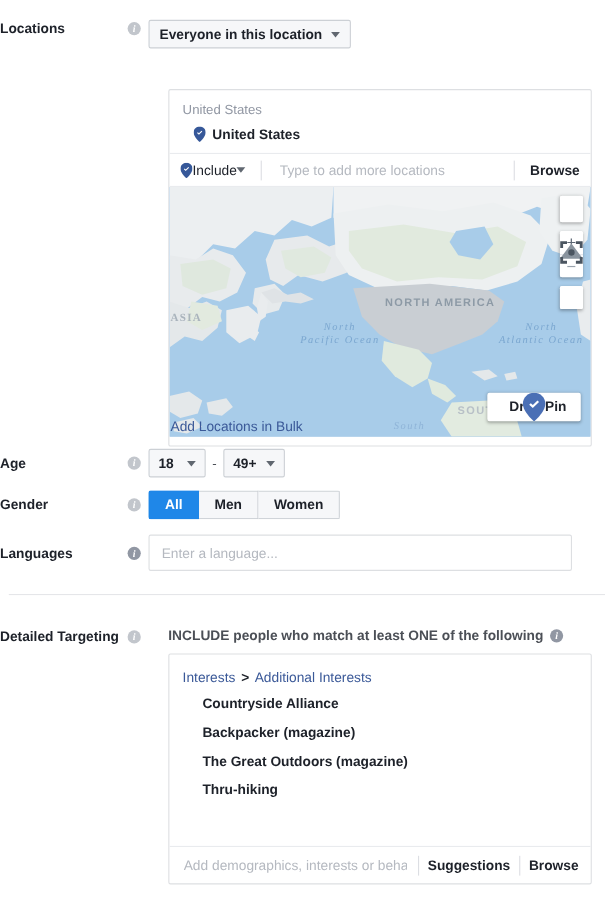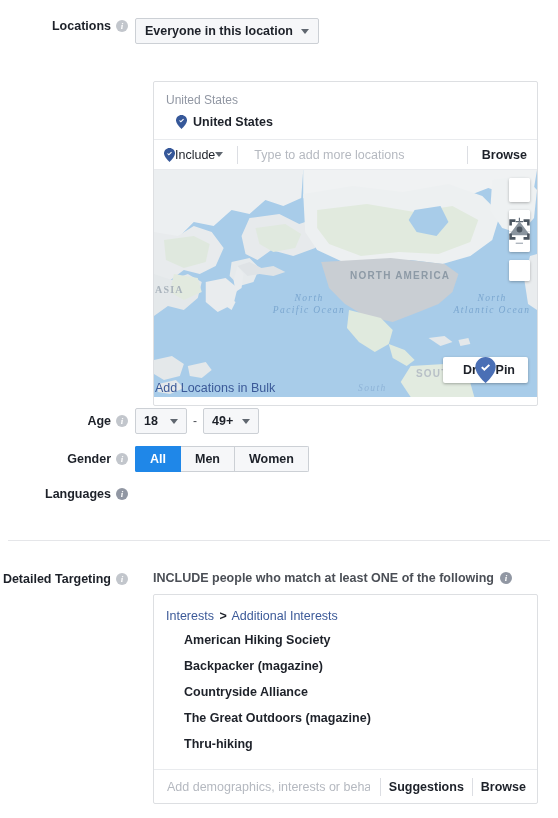--- a/index.html
+++ b/index.html
@@ -10,21 +10,21 @@
     font-family: "Liberation Sans", sans-serif;
     -webkit-font-smoothing: antialiased;
   }
   .page { position: relative; width: 558px; height: 818px; overflow: hidden; background:#fff; }
 
   
   .row { position: absolute; display: flex; align-items: flex-start; }
   .side-label {
     width: 135px; text-align: right; padding-right: 7px;
     font-size: 12.5px; font-weight: bold; color: #1d2129;
-    display: flex; justify-content: flex-end; align-items: center; gap: 5px;
+    display: flex; justify-content: space-between; align-items: center; gap: 5px;
     line-height: 16px;
   }
   .info-icon {
     display: inline-block; width: 12px; height: 12px; border-radius: 50%;
     background: #c2c6cc; color: #fff; font-size: 9px; font-weight: bold;
     line-height: 12px; text-align: center; font-style: italic;
     font-family: "Liberation Serif", serif; flex: 0 0 auto;
   }
   .info-icon.dark { background: #9197a3; }
 
@@ -321,20 +321,21 @@
       <div class="seg-btn" data-name="gender-option-men">Men</div>
       <div class="seg-btn" data-name="gender-option-women">Women</div>
     </div>
   </div>
 
   <div class="row" style="left:0; top:486px; align-items:center;" data-name="languages-row">
     <div class="side-label" data-name="languages-label">
       <span data-name="languages-label-text">Languages</span>
       <span class="info-icon dark" data-name="info-icon">i</span>
     </div>
+    <input class="text-field" data-name="languages-input" placeholder="Enter a language..." style="">
   </div>
 
   <div class="divider" data-name="section-divider"></div>
 
   <div class="row" style="left:0; top:571px; align-items:center;" data-name="detailed-targeting-label-row">
     <div class="side-label" data-name="detailed-targeting-label">
       <span data-name="detailed-targeting-label-text">Detailed Targeting</span>
       <span class="info-icon" data-name="info-icon">i</span>
     </div>
   </div>
@@ -344,23 +345,22 @@
     <span class="info-icon dark" data-name="info-icon">i</span>
   </div>
 
   <div class="dt-panel" data-name="detailed-targeting-panel">
     <div class="crumb" data-name="breadcrumb">
       <span data-name="crumb-link">Interests</span>
       <span class="sep" data-name="breadcrumb-separator">&gt;</span>
       <span data-name="crumb-link">Additional Interests</span>
     </div>
 
-    <div class="interest-item" data-name="list-item">American Hiking Society</div>
+    <div class="interest-item" data-name="list-item">Countryside Alliance</div>
     <div class="interest-item" data-name="list-item">Backpacker (magazine)</div>
-    <div class="interest-item" data-name="list-item">Countryside Alliance</div>
     <div class="interest-item" data-name="list-item">The Great Outdoors (magazine)</div>
     <div class="interest-item" data-name="list-item">Thru-hiking</div>
 
     <div class="dt-input-bar" data-name="detailed-targeting-input-bar">
       <input class="dt-input" data-name="detailed-targeting-input" placeholder="Add demographics, interests or beha..." style="">
       <span class="vdiv" data-name="divider"></span>
       <span class="dt-action" data-name="suggestions-button">Suggestions</span>
       <span class="vdiv" data-name="divider"></span>
       <span class="dt-action" data-name="detailed-targeting-browse-button">Browse</span>
     </div>

